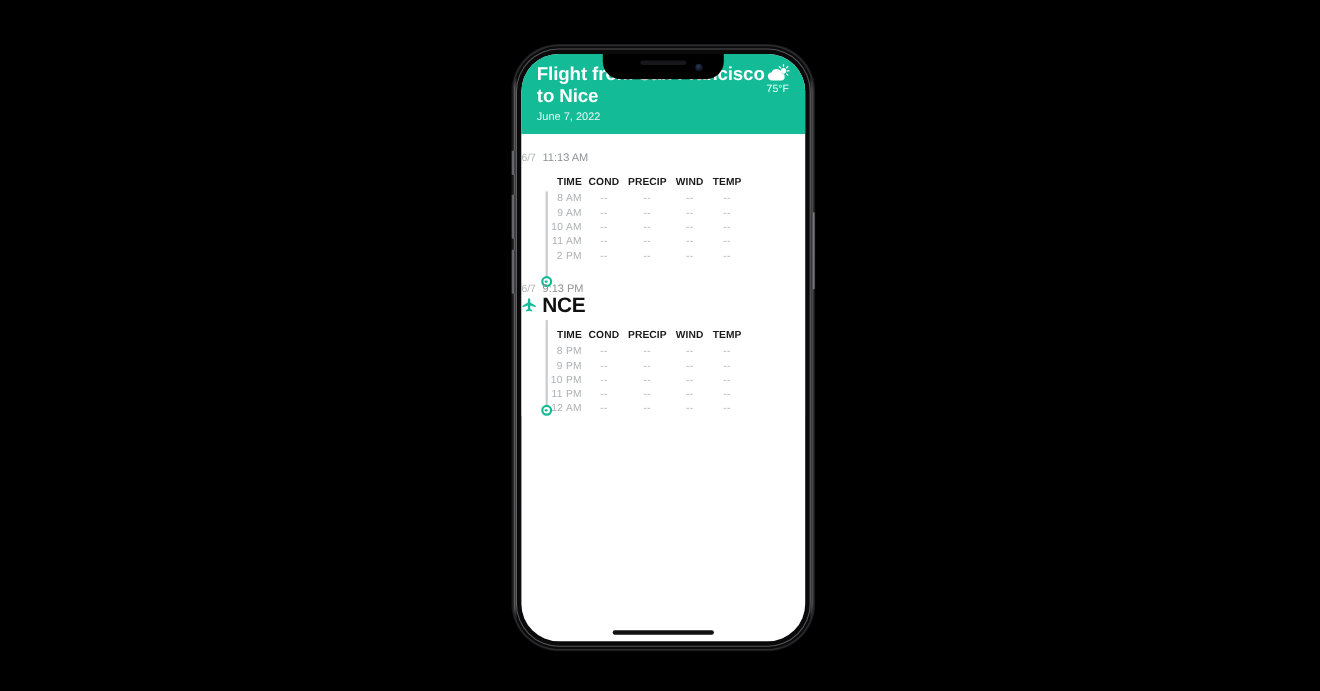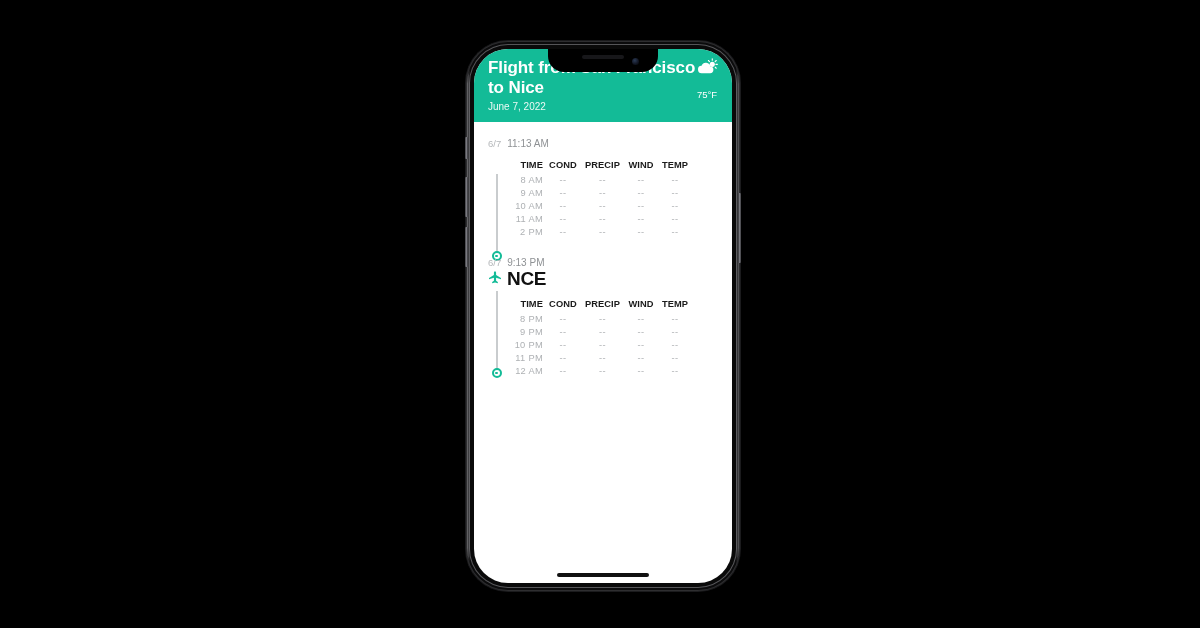--- a/index.html
+++ b/index.html
@@ -119,29 +119,29 @@
 
   
   .flight-header{
     background:#13bb97;
     padding:9px 14px 10px 14px;
     display:flex; align-items:flex-start; justify-content:space-between;
   }
   .fh-left{ display:flex; flex-direction:column; gap:3px; }
   .fh-title{ color:#fff; font-size:17px; font-weight:bold; letter-spacing:-.1px; }
   .fh-date{ color:#eafaf5; font-size:10px; }
-  .fh-right{ display:flex; flex-direction:column; align-items:center; gap:14px; }
+  .fh-right{ display:flex; flex-direction:column; align-items:center; gap:1px; }
   .fh-temp{ color:#fff; font-size:9.5px; }
 
   
   .wicon{ width:22px; height:17px; position:relative; }
 
   
   .content{ padding:0 0 0 0; background:#fff; }
-  .leg{ padding-left:14px; position:relative; }
+  .leg{ position:relative; }
   .leg.first{ padding-top:16px; }
   .leg.second{ padding-top:18px; }
 
   .leg-meta{ display:flex; align-items:baseline; gap:6px; margin-bottom:0px; }
   .leg-date{ font-size:9.5px; color:#b4b7ba; }
   .leg-time{ font-size:10px; color:#8e9194; }
 
   .leg-code-row{ display:flex; align-items:center; gap:5px; margin-top:1px; }
   .plane-ico{ width:14px; height:16px; display:block; }
   .leg-code{ font-size:19px; font-weight:bold; color:#111; letter-spacing:-.3px; line-height:1; }

